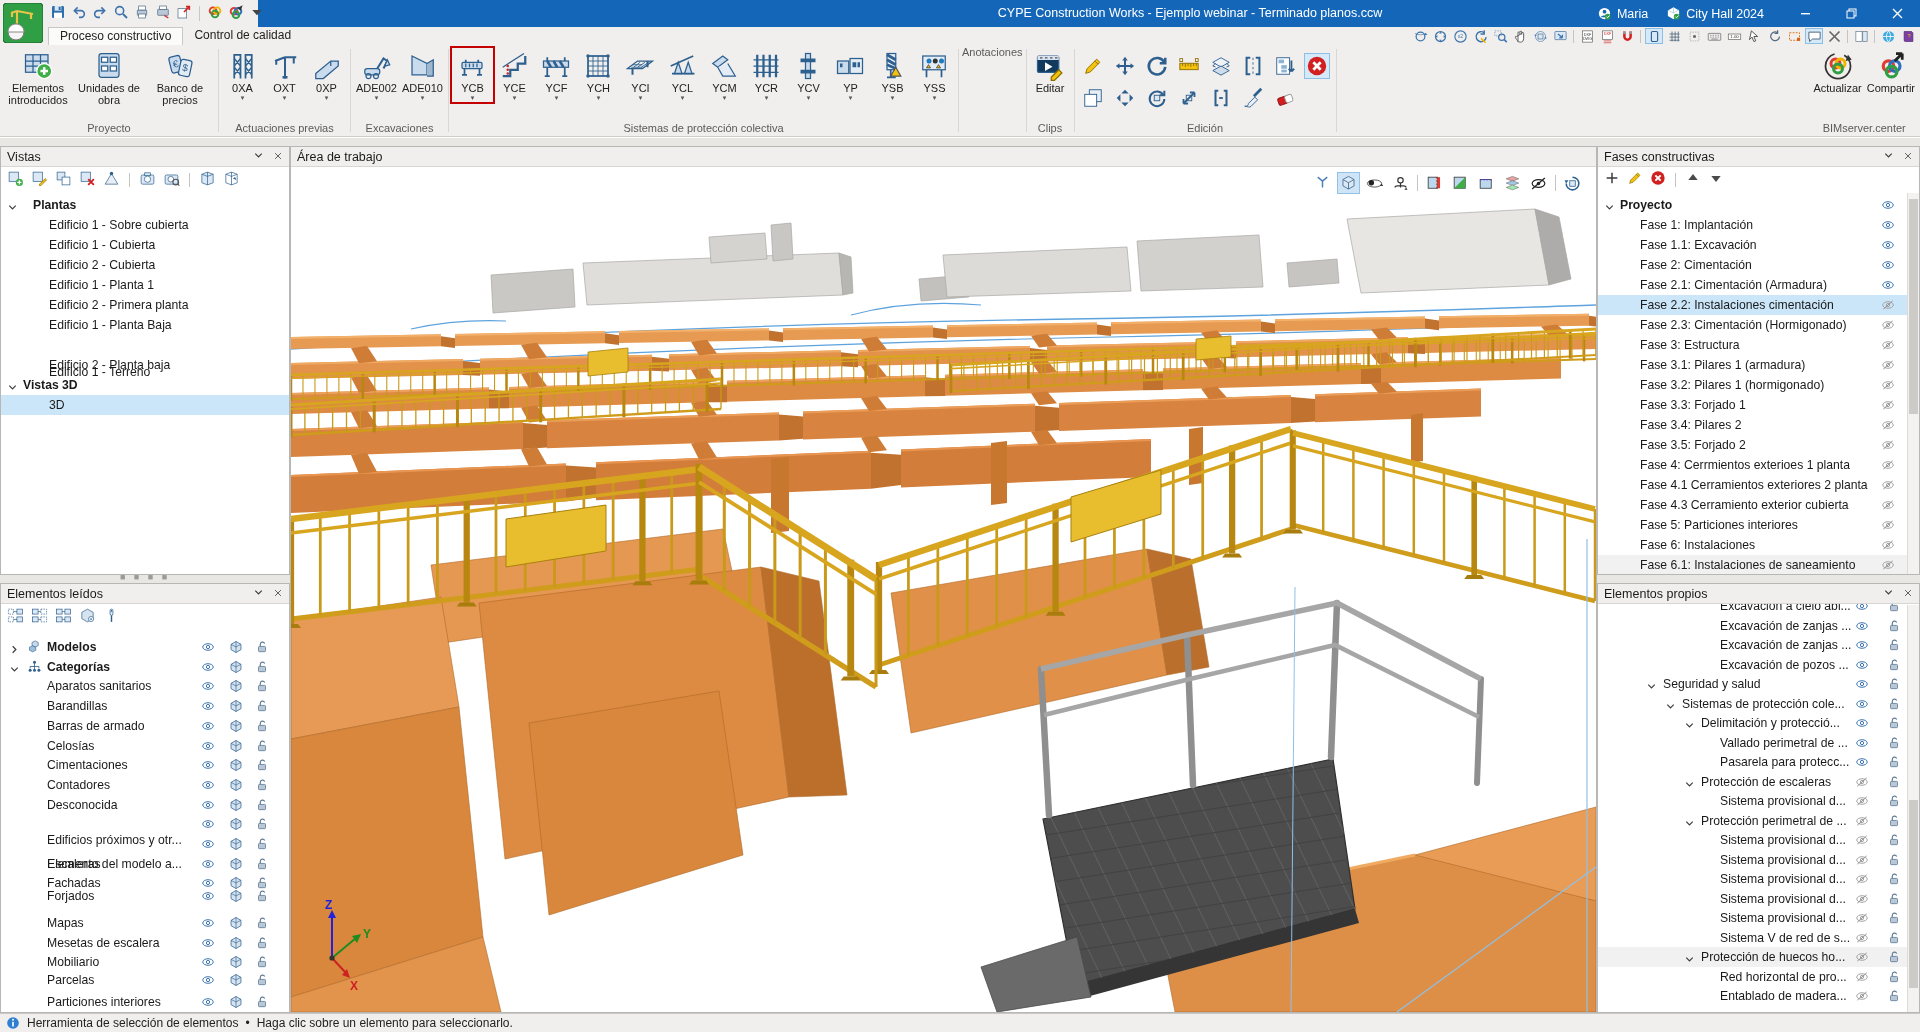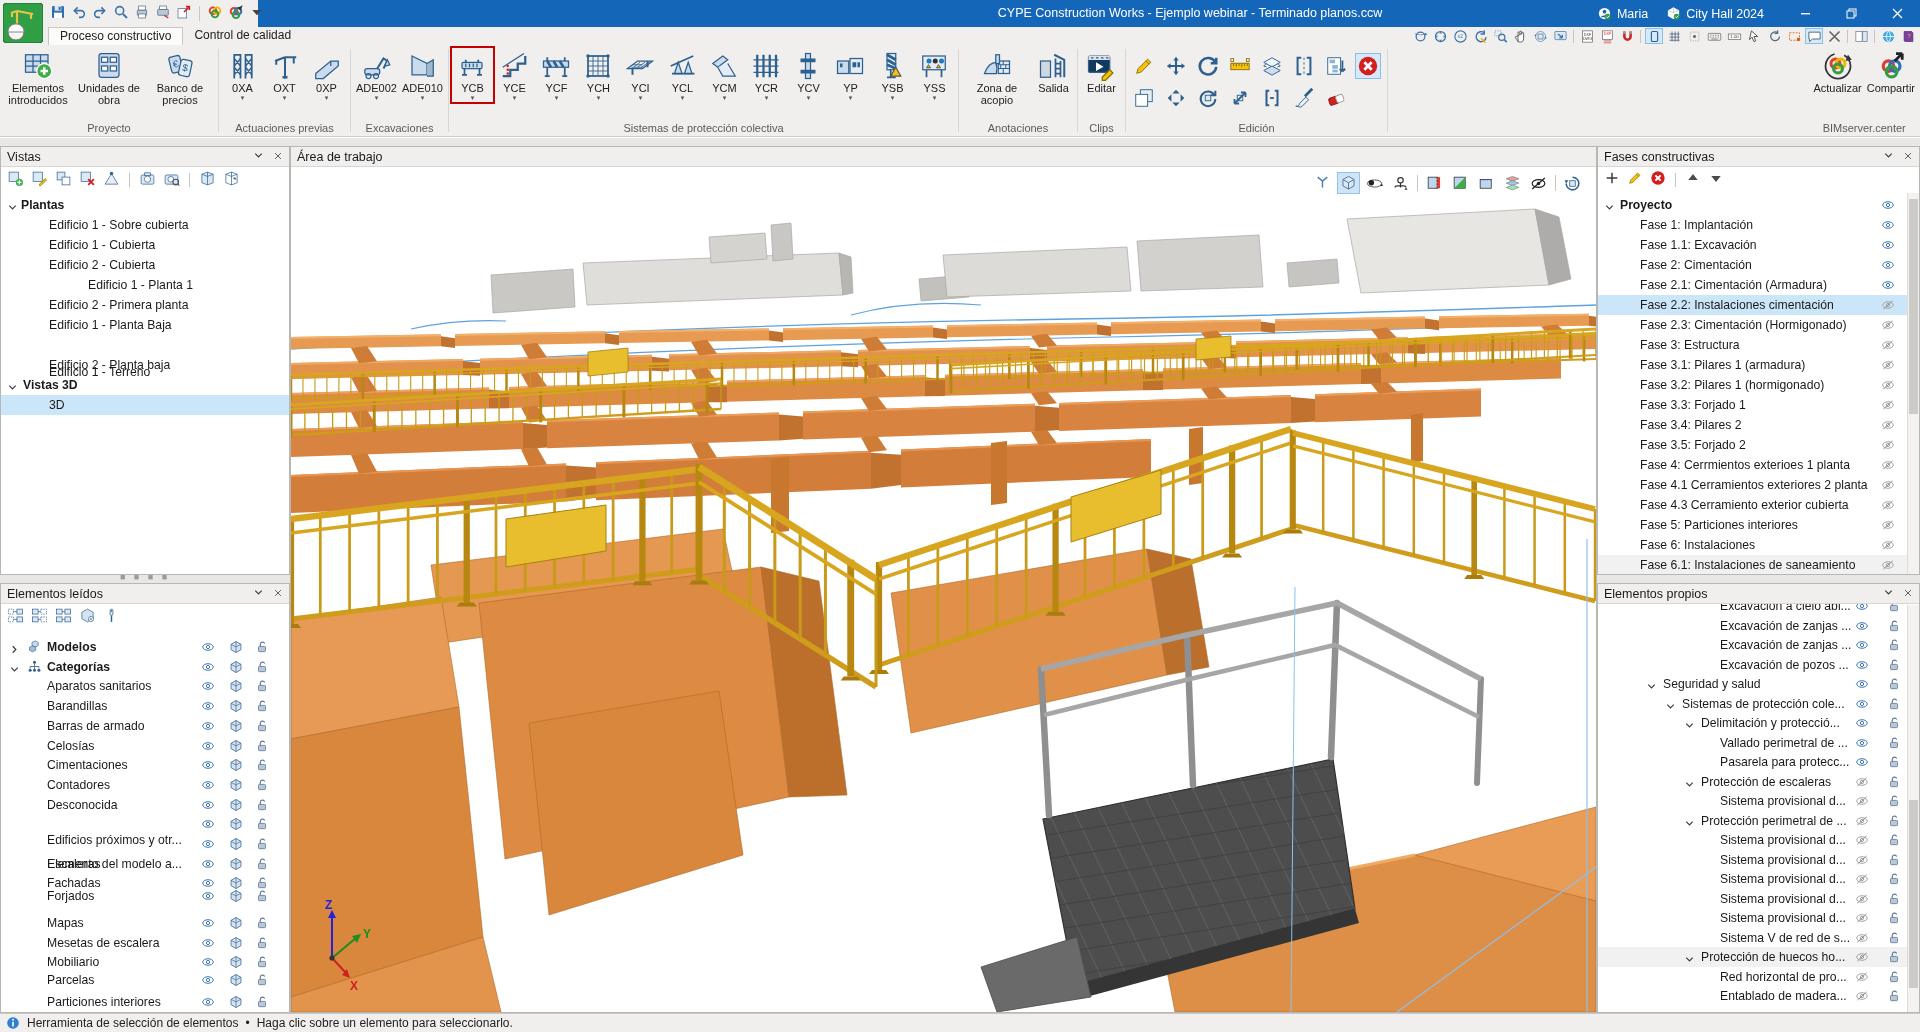--- a/index.html
+++ b/index.html
@@ -584,43 +584,20 @@
               </svg>
             </div>
             <span class="rtext">YSS</span>
             <span class="rarrow">▾</span>
           </div>
         </div>
         <div class="rlabel">Sistemas de protección colectiva</div>
       </div>
       <div class="rsep"></div>
       <div class="rgroup">
-        <div class="rbody">
-          <div class="rbtn wide">
-            <div class="ricon">
-              <svg viewBox="0 0 24 24" width="30" height="30">
-                <path d="M2 18c2-6 6-9 9-9 1.5 4 .5 9 .5 9z" fill="#c9dbec" stroke="#2e608f"></path>
-                <rect x="13" y="8" width="9" height="10" fill="#e3ecf4" stroke="#2e608f"></rect>
-                <path d="M13 11h9M13 14h9M17 8v3M15 11v3M19 11v3M17 14v4" stroke="#2e608f" stroke-width="0.8"></path>
-                <rect x="11" y="3" width="3" height="7" fill="#c9dbec" stroke="#2e608f"></rect>
-              </svg>
-            </div>
-            <span class="rtext">Zona de acopio</span>
-          </div>
-          <div class="rbtn">
-            <div class="ricon">
-              <svg viewBox="0 0 24 24" width="30" height="30">
-                <path d="M13 3l8 4v14" stroke="#2e608f" fill="none" stroke-width="1.6"></path>
-                <rect x="2" y="8" width="8" height="13" fill="#cfd8e0" stroke="#2e608f"></rect>
-                <path d="M14 6v15M18 8v13M14 10h4M14 14h4M14 18h4" stroke="#2e608f" stroke-width="1.4"></path>
-              </svg>
-            </div>
-            <span class="rtext">Salida</span>
-          </div>
-        </div>
         <div class="rlabel">Anotaciones</div>
       </div>
       <div class="rsep"></div>
       <div class="rgroup">
         <div class="rbody">
           <div class="rbtn">
             <div class="ricon">
               <svg viewBox="0 0 24 24" width="30" height="30">
                 <rect x="2" y="4" width="17" height="13" rx="1" fill="#123a5e" stroke="#2e608f"></rect>
                 <rect x="2" y="4" width="17" height="3.2" fill="#d7e3ee"></rect>
@@ -828,33 +805,33 @@
               <path d="M12 3l8 3v12l-8 3-8-3V6z" fill="#fff" stroke="#2e608f"></path>
               <path d="M12 3v18M4 6l8 3 8-3" fill="none" stroke="#2e608f"></path>
               <path d="M14 12l5 2-2-4z" fill="#2e608f"></path>
             </svg></div>
         </div>
       <div class="rows" id="vistas-rows" style="height:383px;">
           <div class="trow" style="top: 2px;">
             <span class="chev" style="left: 6px;"><svg viewBox="0 0 24 24" width="11" height="11">
                 <path d="M5 8l7 7 7-7" fill="none" stroke="#3c3c3c" stroke-width="2.6"></path>
               </svg></span>
-            <span class="lbl b" style="left: 20px;">Plantas</span>
+            <span class="lbl b" style="left: 32px;">Plantas</span>
           </div>
           <div class="trow" style="top: 22px;">
             <span class="lbl" style="left: 48px;">Edificio 1 - Sobre cubierta</span>
           </div>
           <div class="trow" style="top: 42px;">
             <span class="lbl" style="left: 48px;">Edificio 1 - Cubierta</span>
           </div>
           <div class="trow" style="top: 62px;">
             <span class="lbl" style="left: 48px;">Edificio 2 - Cubierta</span>
           </div>
           <div class="trow" style="top: 82px;">
-            <span class="lbl" style="left: 48px; margin-left: 39px;">Edificio 1 - Planta 1</span>
+            <span class="lbl" style="left: 48px;">Edificio 1 - Planta 1</span>
           </div>
           <div class="trow" style="top: 102px;">
             <span class="lbl" style="left: 48px;">Edificio 2 - Primera planta</span>
           </div>
           <div class="trow" style="top: 122px;">
             <span class="lbl" style="left: 48px;">Edificio 1 - Planta Baja</span>
           </div>
           <div class="trow" style="top: 142px;">
             <span class="lbl" style="left: 48px; margin-top: 27px;">Edificio 1 - Terreno</span>
           </div>

